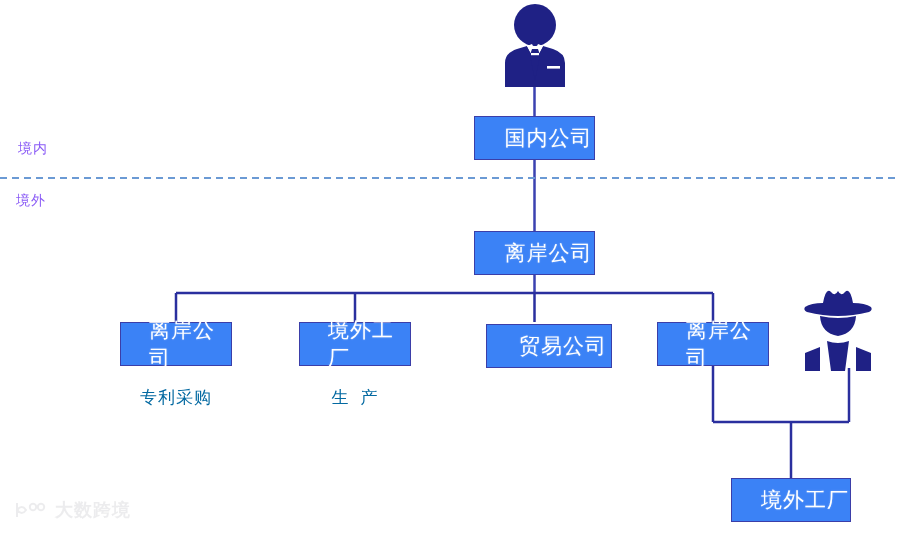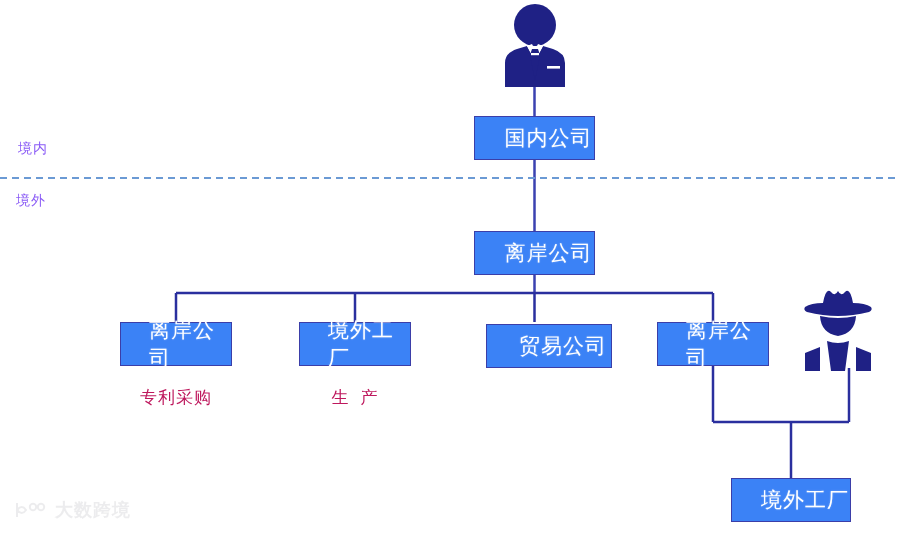--- a/index.html
+++ b/index.html
@@ -37,21 +37,21 @@
     justify-content: center;
     font-size: 21px;
     letter-spacing: 1px;
     font-weight: 500;
     text-shadow: 0 0 2px rgba(255,255,255,0.35);
     box-sizing: border-box;
     padding-left: 28px;
   }
   .caption {
     position: absolute;
-    color: #be185d;
+    color: #0369a1;
     font-size: 17px;
     text-align: center;
     letter-spacing: 1px;
     white-space: nowrap;
   }
   .zone-label {
     position: absolute;
     color: #8b5cf6;
     font-size: 14px;
     letter-spacing: 1px;

